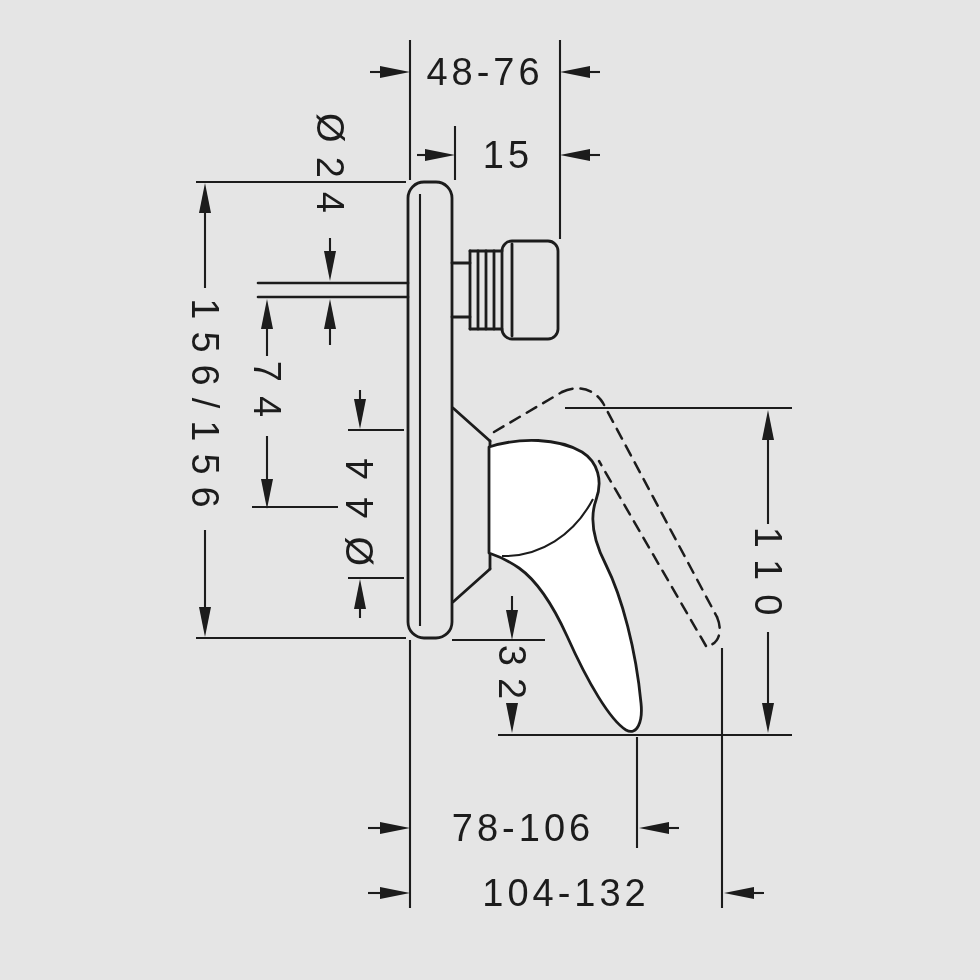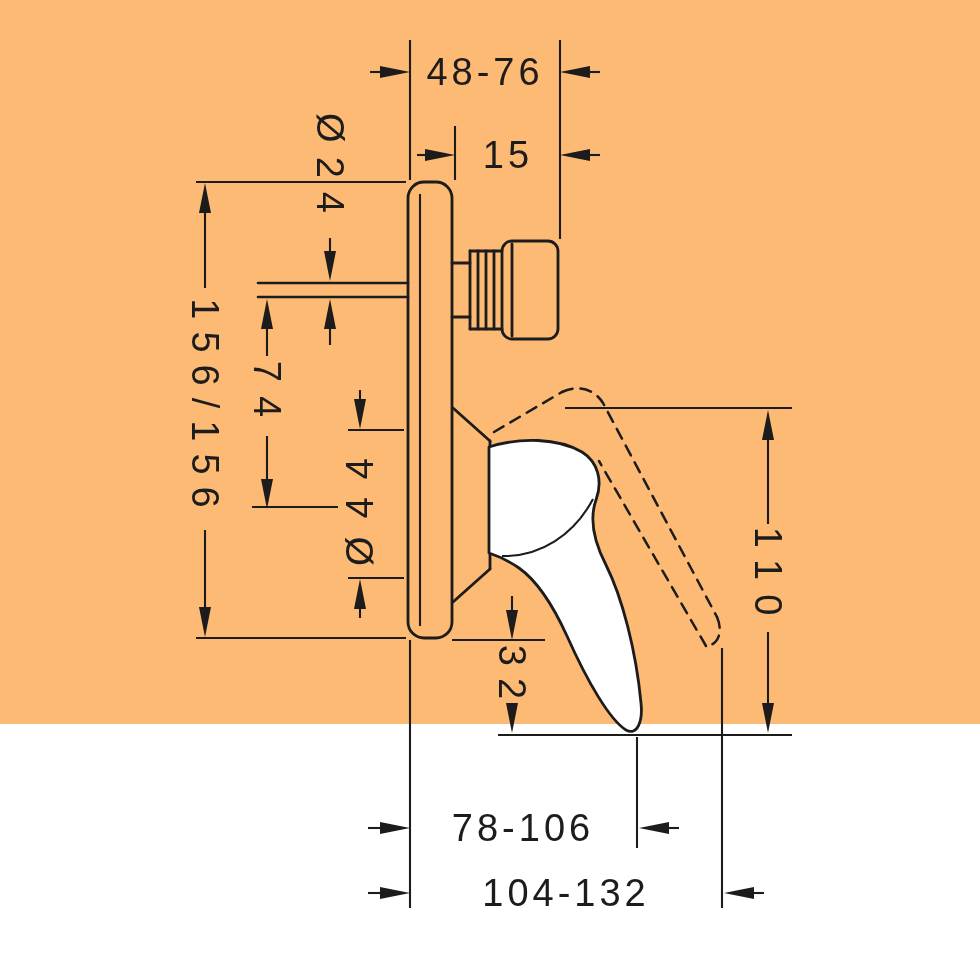--- a/index.html
+++ b/index.html
@@ -6,22 +6,22 @@
     margin: 0;
     padding: 0;
     background: #ffffff;
     width: 980px;
     height: 980px;
     overflow: hidden;
     font-family: "Liberation Sans", sans-serif;
   }
   .stage {
     width: 980px;
-    height: 724px;
-    background: #fdba74;
+    height: 980px;
+    background: #e5e5e5;
   }
   svg text {
     font-family: "Liberation Sans", sans-serif;
     font-size: 38px;
     font-weight: 400;
     fill: #1c1c1c;
   }
   .ln  { stroke: #1c1c1c; stroke-width: 2.6; fill: none; stroke-linecap: round; }
   .ob  { stroke: #1c1c1c; stroke-width: 2.8; fill: none; stroke-linejoin: round; stroke-linecap: round; }
   .obw { stroke: #1c1c1c; stroke-width: 2.8; fill: #ffffff; stroke-linejoin: round; stroke-linecap: round; }

